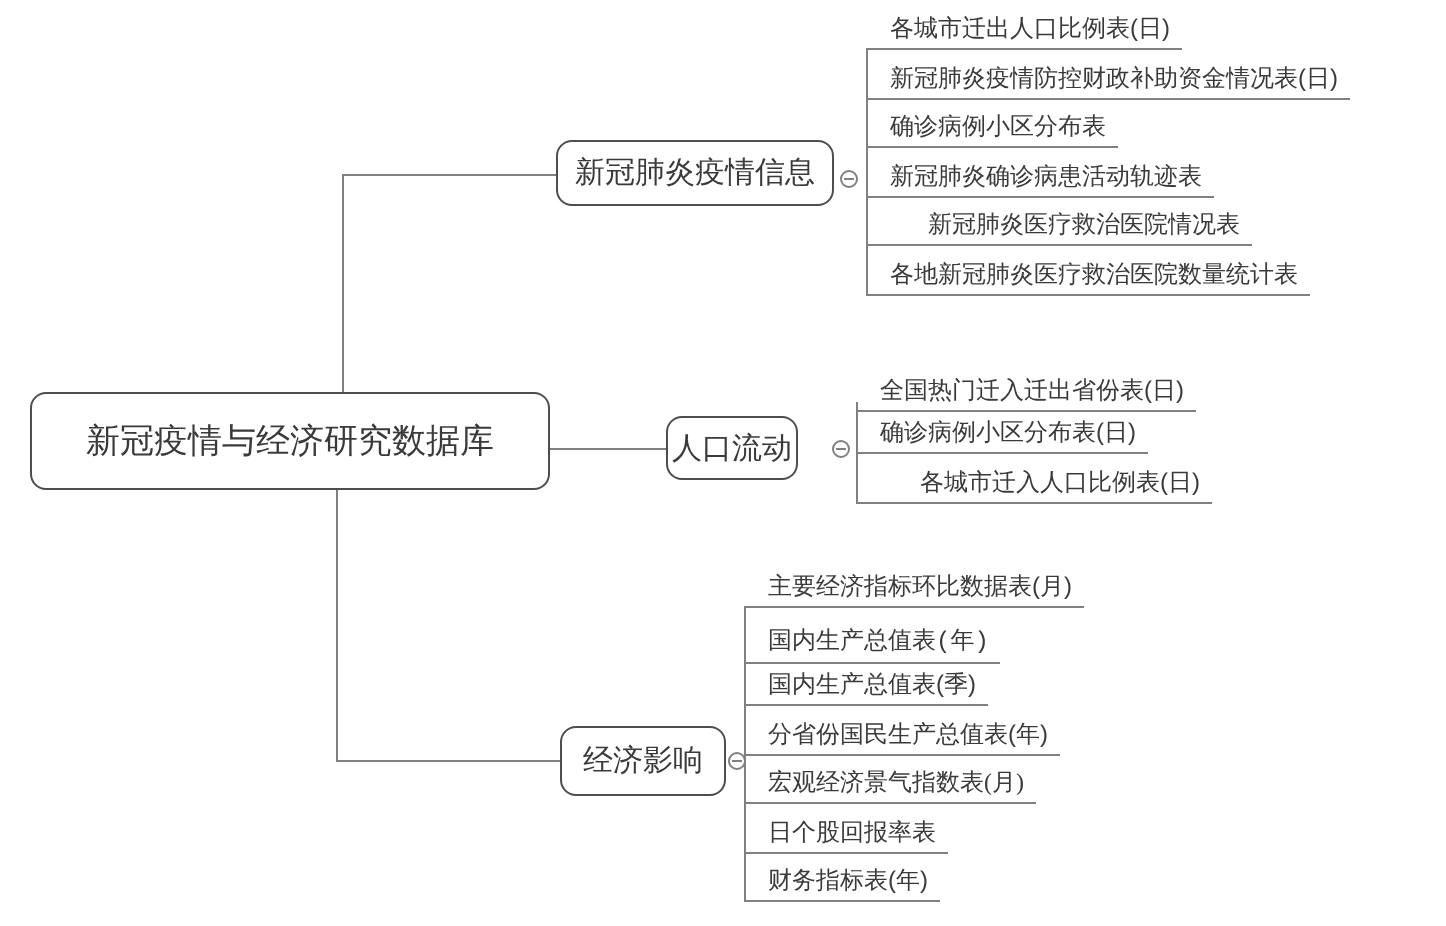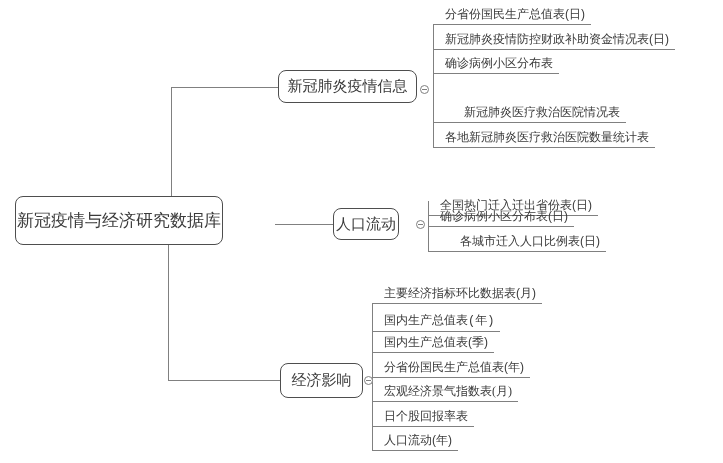--- a/index.html
+++ b/index.html
@@ -65,50 +65,51 @@
   <div class="vline" style="left:171px;top:87px;height:109px;"></div>
   <div class="hline" style="left:171px;top:87px;width:107px;"></div>
   <div class="hline" style="left:275px;top:224px;width:58px;"></div>
   <div class="vline" style="left:168px;top:245px;height:135px;"></div>
   <div class="hline" style="left:168px;top:380px;width:112px;"></div>
 
   <div class="vline" style="left:433px;top:24px;height:123px;"></div>
   <div class="vline" style="left:428px;top:201px;height:50px;"></div>
   <div class="vline" style="left:372px;top:303px;height:147px;"></div>
 
-  <div class="node root-node" style="left:15px;top:196px;width:208px;height:49px;">
+  <div class="node root-node" style="left:15px;top:196px;width:260px;height:49px;">
     <span>新冠疫情与经济研究数据库</span>
   </div>
 
   <div class="node branch-node" style="left:278px;top:70px;width:139px;height:33px;">
     <span>新冠肺炎疫情信息</span>
   </div>
   <div class="toggle" style="left:420px;top:85px;"></div>
 
-  <div class="leaf" style="left:433px;top:5px;">分省份国民生产总值表(日)</div>
+  <div class="leaf" style="left:433px;top:5px;">各城市迁出人口比例表(日)</div>
   <div class="leaf" style="left:433px;top:30px;">新冠肺炎疫情防控财政补助资金情况表(日)</div>
   <div class="leaf" style="left:433px;top:54px;">确诊病例小区分布表</div>
+  <div class="leaf" style="left:433px;top:79px;">新冠肺炎确诊病患活动轨迹表</div>
   <div class="leaf" style="left:433px;top:103px;padding-left:31px;">新冠肺炎医疗救治医院情况表</div>
   <div class="leaf" style="left:433px;top:128px;">各地新冠肺炎医疗救治医院数量统计表</div>
 
   <div class="node branch-node" style="left:333px;top:208px;width:66px;height:32px;">
     <span>人口流动</span>
   </div>
   <div class="toggle" style="left:416px;top:220px;"></div>
 
-  <div class="leaf" style="left:428px;top:196px;">全国热门迁入迁出省份表(日)</div>
+  <div class="leaf" style="left:428px;top:186px;">全国热门迁入迁出省份表(日)</div>
   <div class="leaf" style="left:428px;top:207px;">确诊病例小区分布表(日)</div>
   <div class="leaf" style="left:428px;top:232px;padding-left:32px;">各城市迁入人口比例表(日)</div>
 
   <div class="node branch-node" style="left:280px;top:363px;width:83px;height:35px;">
     <span>经济影响</span>
   </div>
   <div class="toggle" style="left:364px;top:376px;"></div>
 
   <div class="leaf" style="left:372px;top:284px;">主要经济指标环比数据表(月)</div>
   <div class="leaf" style="left:372px;top:312px;font-family:Liberation Mono, monospace;">国内生产总值表(年)</div>
   <div class="leaf" style="left:372px;top:358px;">分省份国民生产总值表(年)</div>
   <div class="leaf" style="left:372px;top:333px;">国内生产总值表(季)</div>
   <div class="leaf" style="left:372px;top:382px;font-family:Liberation Serif, serif;">宏观经济景气指数表(月)</div>
   <div class="leaf" style="left:372px;top:407px;">日个股回报率表</div>
-  <div class="leaf" style="left:372px;top:431px;">人口流动(年)</div>
+  <div class="leaf" style="left:372px;top:431px;">财务指标表(年)</div>
 
 </div>
 
 </body></html>

